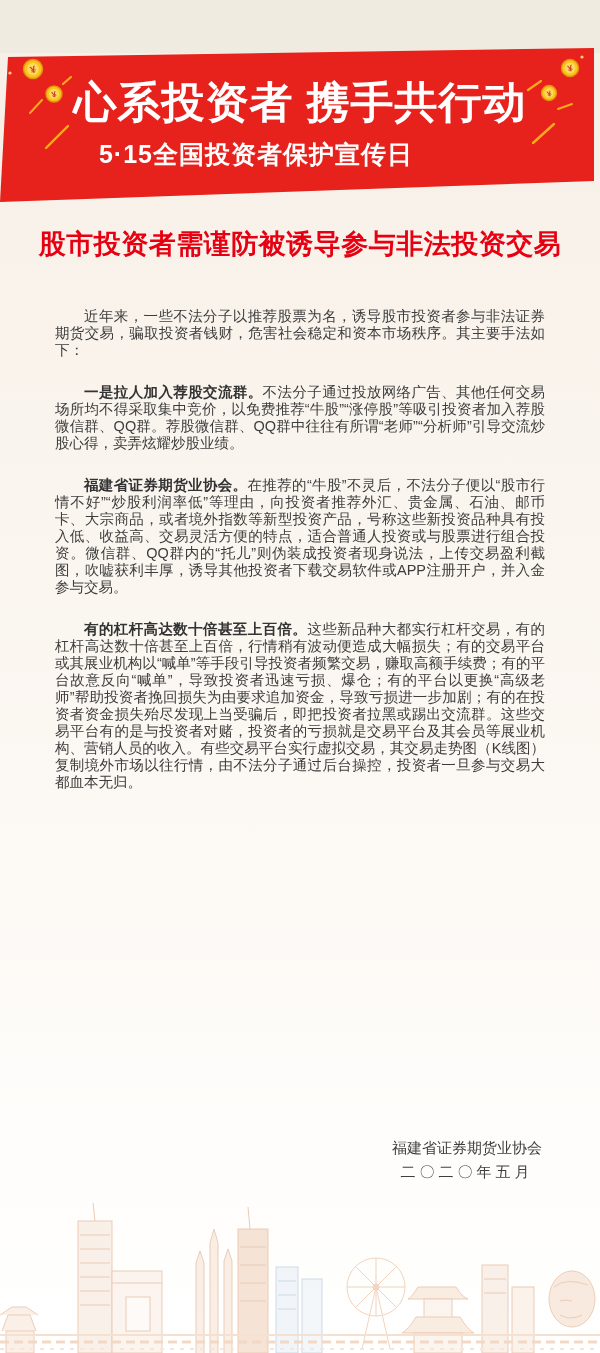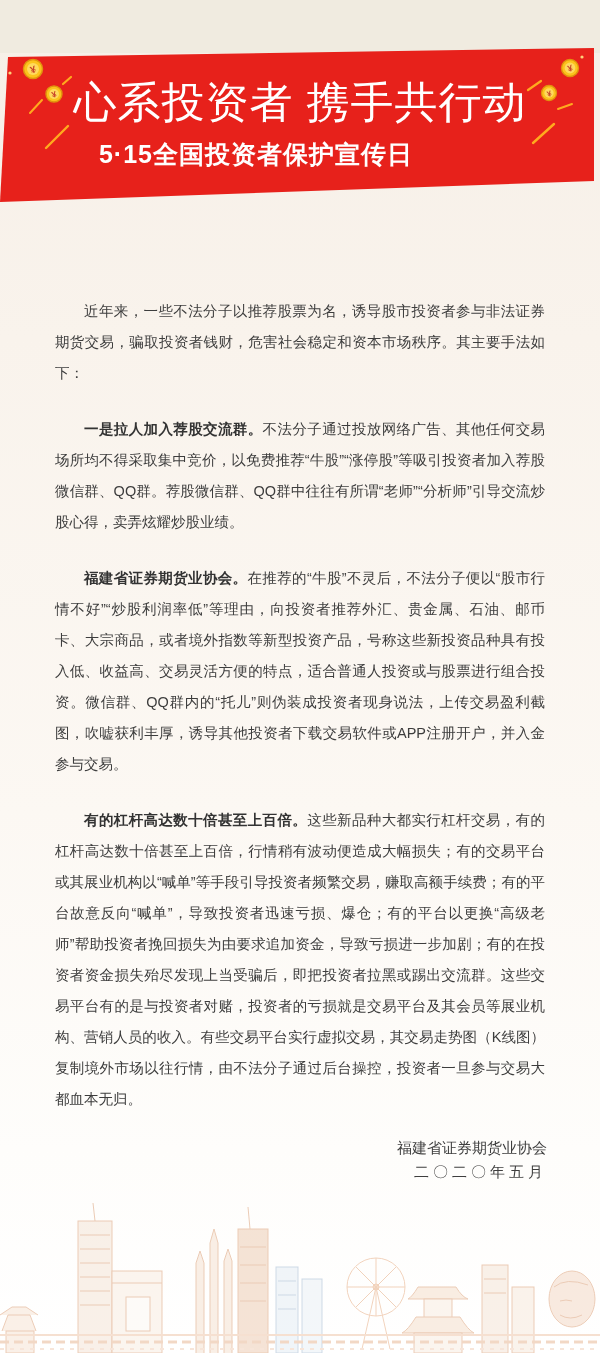--- a/index.html
+++ b/index.html
@@ -2,30 +2,30 @@
 <html><head>
 <meta charset="utf-8">
 <style>
   html,body{margin:0;padding:0;}
   body{font-family:"Liberation Sans","DejaVu Sans",sans-serif;}
   .page{position:relative;width:600px;height:1353px;overflow:hidden;
         background:linear-gradient(180deg,#f6efe7 0%,#f9f3ec 25%,#fcf8f3 60%,#fefdfb 85%,#ffffff 100%);}
   .top-strip{position:absolute;top:0;left:0;width:600px;height:53px;background:#f0ebe0;}
   .banner-svg{position:absolute;top:0;left:0;}
   .banner-title{position:absolute;top:74px;left:0;width:600px;text-align:center;
-        color:#ffffff;font-size:43px;font-weight:400;letter-spacing:1px;white-space:nowrap;}
+        color:#ffffff;font-size:43px;font-weight:700;letter-spacing:1px;white-space:nowrap;}
   .banner-subtitle{position:absolute;top:138px;left:0;width:512px;text-align:center;
         color:#ffffff;font-size:25px;font-weight:bold;letter-spacing:1px;white-space:nowrap;}
   .article-title{position:absolute;top:226px;left:0;width:600px;text-align:center;
         color:#e60012;font-size:27px;font-weight:bold;letter-spacing:0.5px;white-space:nowrap;}
   .body-text{position:absolute;top:296px;left:55px;width:490px;}
-  .body-text p{margin:0 0 25px 0;font-size:14.5px;line-height:31px;color:#3d3d3d;
+  .body-text p{margin:12px 0 25px 0;font-size:14.5px;line-height:17px;color:#3d3d3d;
         text-align:justify;text-indent:2em;}
   .body-text p .lead{font-weight:bold;color:#333333;}
-  .sign-block{position:absolute;top:1136px;right:53px;width:160px;text-align:right;
+  .sign-block{position:absolute;top:1136px;right:53px;width:160px;text-align:center;
         font-size:15px;line-height:23.5px;color:#3e3e3e;margin-left:9px;}
   .sign-org2{letter-spacing:2.5px;}
   .sign-date{letter-spacing:4px;}
   .skyline{position:absolute;left:0;bottom:0;opacity:0.5;}
 </style>
 </head>
 <body>
 
 <div class="page">
 
@@ -65,20 +65,21 @@
       <line x1="528" y1="90" x2="541" y2="81" stroke-width="2.2"></line>
       <line x1="558" y1="109" x2="572" y2="104" stroke-width="2"></line>
       <line x1="533" y1="143" x2="554" y2="124" stroke-width="2.4"></line>
       <circle cx="582" cy="57" r="1.6" fill="#ffd27a" stroke="none"></circle>
     </g>
   </svg>
 
   <div class="banner-title">心系投资者 携手共行动</div>
   <div class="banner-subtitle">5·15全国投资者保护宣传日</div>
 
+  <div class="article-title">股市投资者需谨防被诱导参与非法投资交易</div>
 
   <div class="body-text">
     <p><span class="lead"></span><span>近年来，一些不法分子以推荐股票为名，诱导股市投资者参与非法证券期货交易，骗取投资者钱财，危害社会稳定和资本市场秩序。其主要手法如下：</span></p>
     <p><span class="lead">一是拉人加入荐股交流群。</span><span>不法分子通过投放网络广告、其他任何交易场所均不得采取集中竞价，以免费推荐“牛股”“涨停股”等吸引投资者加入荐股微信群、QQ群。荐股微信群、QQ群中往往有所谓“老师”“分析师”引导交流炒股心得，卖弄炫耀炒股业绩。</span></p>
     <p><span class="lead">福建省证券期货业协会。</span><span>在推荐的“牛股”不灵后，不法分子便以“股市行情不好”“炒股利润率低”等理由，向投资者推荐外汇、贵金属、石油、邮币卡、大宗商品，或者境外指数等新型投资产品，号称这些新投资品种具有投入低、收益高、交易灵活方便的特点，适合普通人投资或与股票进行组合投资。微信群、QQ群内的“托儿”则伪装成投资者现身说法，上传交易盈利截图，吹嘘获利丰厚，诱导其他投资者下载交易软件或APP注册开户，并入金参与交易。</span></p>
     <p><span class="lead">有的杠杆高达数十倍甚至上百倍。</span><span>这些新品种大都实行杠杆交易，有的杠杆高达数十倍甚至上百倍，行情稍有波动便造成大幅损失；有的交易平台或其展业机构以“喊单”等手段引导投资者频繁交易，赚取高额手续费；有的平台故意反向“喊单”，导致投资者迅速亏损、爆仓；有的平台以更换“高级老师”帮助投资者挽回损失为由要求追加资金，导致亏损进一步加剧；有的在投资者资金损失殆尽发现上当受骗后，即把投资者拉黑或踢出交流群。这些交易平台有的是与投资者对赌，投资者的亏损就是交易平台及其会员等展业机构、营销人员的收入。有些交易平台实行虚拟交易，其交易走势图（K线图）复制境外市场以往行情，由不法分子通过后台操控，投资者一旦参与交易大都血本无归。</span></p>
   </div>
 
   <div class="sign-block">
     <div class="sign-org1">福建省证券期货业协会</div>

